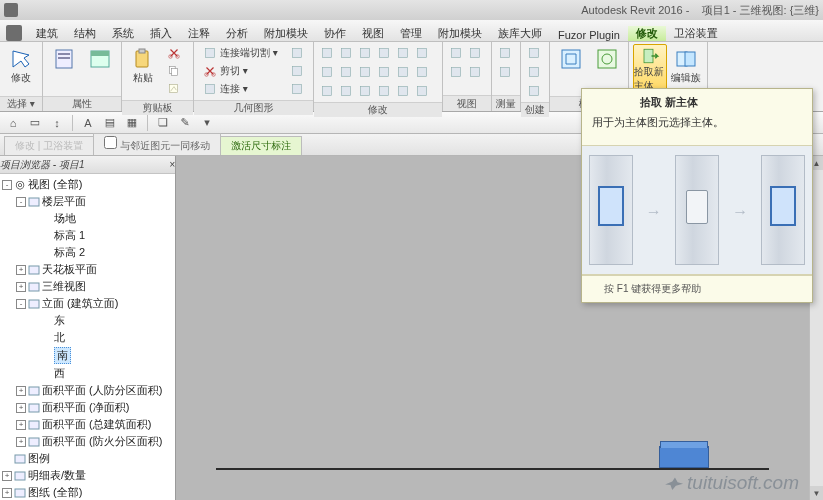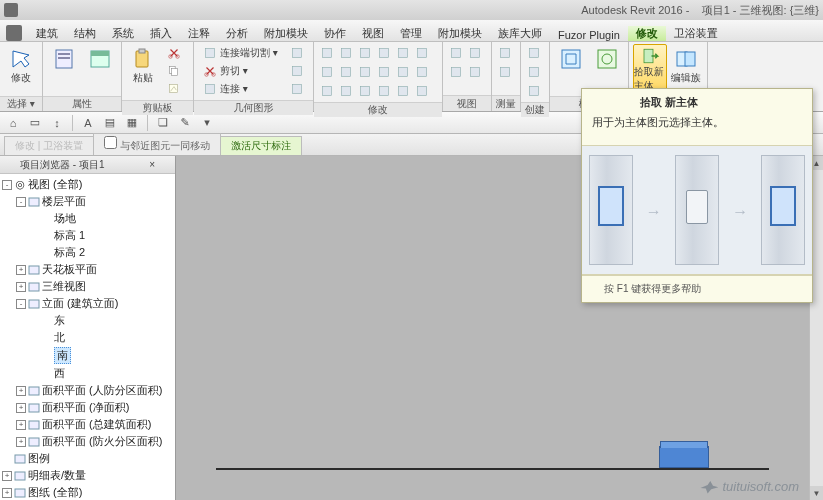--- a/index.html
+++ b/index.html
@@ -28,35 +28,35 @@
 .qb-item { width: 18px; height: 18px; display: flex; align-items: center; justify-content: center; color: #555; cursor: pointer; border-radius: 2px; }
 .qb-sep { width: 1px; height: 16px; background: #c0c0c0; margin: 0 2px; }
 
 .tabbar { height: 22px; background: linear-gradient(#f3f3f3,#e2e2e2); border-bottom: 1px solid #b5b5b5; display: flex; align-items: flex-end; padding-left: 4px; gap: 0; }
 .tab { padding: 2px 10px; font-size: 10px; color: #666; border: 1px solid #bcbcbc; border-bottom: none; background: #ececec; margin-right: -1px; cursor: pointer; }
 .tab .chk { margin-right: 3px; }
 .tab.active-green { background: #e6f6d1; color: #2e6b0f; }
 
 .workspace { position: absolute; top: 156px; bottom: 0; left: 0; right: 0; display: flex; }
 .browser { width: 176px; background: #fff; border-right: 1px solid #9a9a9a; display: flex; flex-direction: column; }
-.browser .hdr { height: 18px; background: linear-gradient(#f2f2f2,#dedede); font-size: 10px; color: #444; display: flex; align-items: center; padding: 0 20px; border-bottom: 1px solid #c4c4c4; gap: 14px; }
+.browser .hdr { height: 18px; background: linear-gradient(#f2f2f2,#dedede); font-size: 10px; color: #444; display: flex; align-items: center; padding: 0 0; border-bottom: 1px solid #c4c4c4; gap: 14px; font-style: italic; }
 .browser .tree { flex: 1; overflow: auto; font-size: 11px; color: #222; padding: 2px 0; }
 .tree ul { list-style: none; padding-left: 14px; }
 .tree > ul { padding-left: 2px; }
 .tree li { padding: 1px 0; white-space: nowrap; display: flex; align-items: center; gap: 2px; cursor: pointer; }
 .tree .tw { width: 10px; height: 10px; border: 1px solid #888; font-size: 8px; line-height: 8px; text-align: center; color: #555; background: #fff; }
 .tree .tw.blank { border: none; }
 .tree .ic { width: 12px; height: 12px; display: inline-flex; align-items: center; justify-content: center; }
 .tree .sel { background: #cde8ff; border: 1px dotted #4a90d9; padding: 0 2px; }
 
 .canvas { flex: 1; background: #b8b8b8; position: relative; }
 .canvas .floor { position: absolute; left: 40px; right: 40px; bottom: 30px; height: 2px; background: #2a2a2a; }
 .canvas .obj { position: absolute; bottom: 32px; right: 100px; width: 50px; height: 22px; background: #4e86d4; border: 1px solid #355e9a; }
 .canvas .obj::before { content:''; position:absolute; top:-6px; left:0; right:0; height:6px; background:#6ea1e3; border:1px solid #355e9a; border-bottom:none; }
-.watermark { position: absolute; right: 10px; bottom: 6px; font-size: 13px; color: #7e8790; font-style: italic; display: flex; align-items: center; gap: 4px; opacity: .8;}
+.watermark { position: absolute; right: 10px; bottom: 6px; font-size: 19px; color: #7e8790; font-style: italic; display: flex; align-items: center; gap: 4px; opacity: .8;}
 .watermark .bird { width: 18px; height: 14px; background: #7e8790; clip-path: polygon(0 60%, 40% 40%, 55% 10%, 70% 45%, 100% 55%, 60% 70%, 40% 100%, 30% 65%); }
 
 .tooltip { position: absolute; top: 88px; right: 10px; width: 232px; background: #fbfbe9; border: 1px solid #b7b48b; box-shadow: 2px 2px 6px rgba(0,0,0,.25); font-size: 11px; color: #333; }
 .tooltip .tt-title { font-weight: bold; padding: 6px 10px 2px; margin-left: 48px; }
 .tooltip .tt-body { padding: 2px 10px 8px; line-height: 1.5; }
 .tooltip .tt-img { height: 130px; background: #e9eef3; margin: 0; display: flex; align-items: center; justify-content: space-around; border-top: 1px solid #d6d3b1; border-bottom: 1px solid #d6d3b1; }
 .tooltip .pillar { width: 44px; height: 110px; background: linear-gradient(90deg,#e3e8ee,#cfd6df 40%,#e3e8ee); border: 1px solid #b3bcc7; position: relative; }
 .tooltip .pillar .win { position: absolute; top: 30px; left: 8px; right: 8px; height: 40px; border: 2px solid #3a6fb5; background: #cfe3fb; }
 .tooltip .pillar .gear { position: absolute; top: 34px; left: 10px; right: 10px; height: 34px; border: 1px solid #8a96a3; background: #f2f4f7; border-radius: 2px; }
 .tooltip .arrow { color: #b3bcc7; font-size: 16px; }

